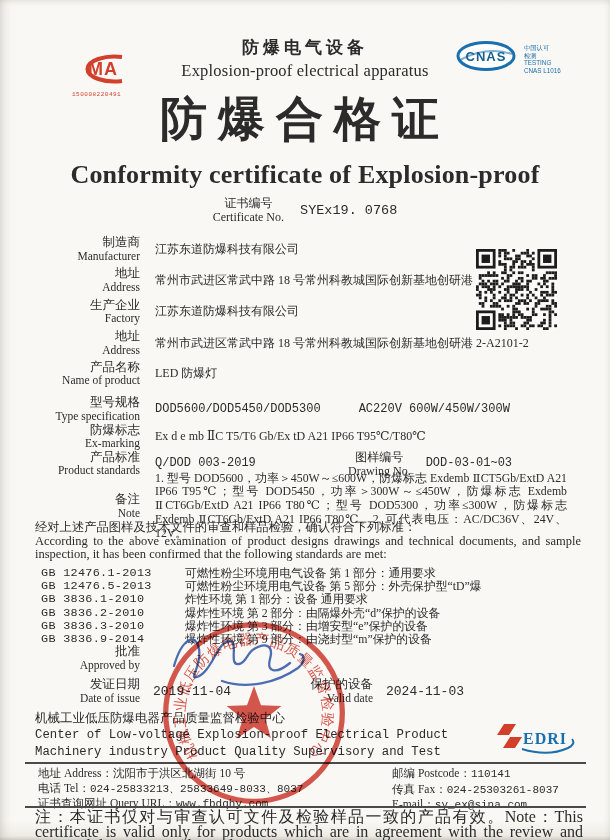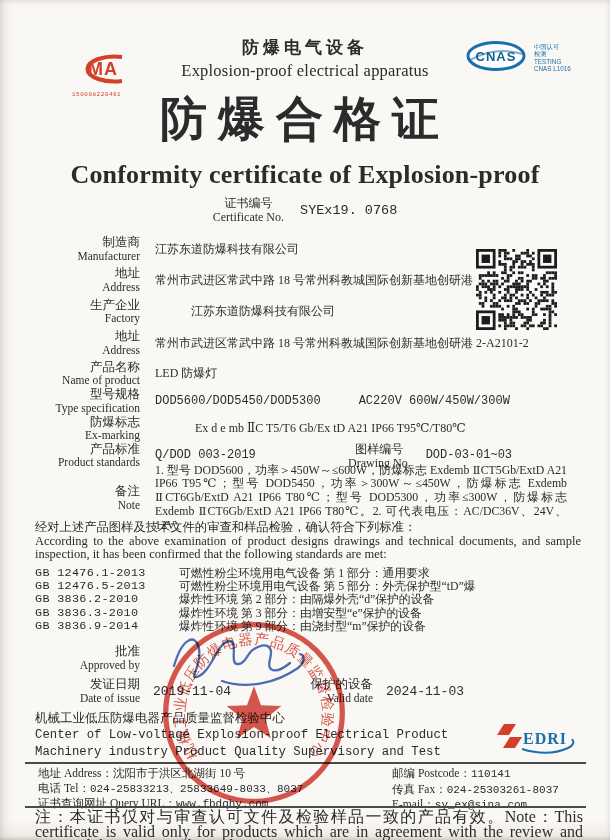--- a/index.html
+++ b/index.html
@@ -27,21 +27,21 @@
   .lbl{width:118px;text-align:right;flex:none;}
   .lbl .cn{font-size:12.5px;line-height:13.5px;}
   .lbl .en{font-size:11.5px;line-height:12.5px;}
   .val{margin-left:15px;font-size:12px;line-height:15px;}
   .val2{margin-left:38px;font-size:12px;}
   .wrapval{width:408px;}
   .notewrap{width:412px;font-size:11.8px;line-height:13.8px;text-align:justify;}
   .stmt{font-size:12.3px;}
   .stmt-en{font-size:12.5px;line-height:13px;text-align:justify;}
   .stdrow{display:flex;font-size:11.8px;line-height:13.2px;}
-  .stdcode{width:118px;flex:none;letter-spacing:.3px;}
+  .stdcode{width:118px;flex:none;letter-spacing:.3px;margin-left:6px;}
   .stdtitle{margin-left:26px;}
   
   .dval{font-size:13px;margin-left:13px;}
   .iss-cn{font-size:12.5px;}
   .iss-en{font-size:12.3px;line-height:17px;}
   .rule{position:absolute;left:25px;right:24px;height:1.6px;background:#4a4a4a;}
   .c-lbl{font-size:11.5px;}
   .c-row{line-height:14.5px;}
   .footnote{font-size:16px;line-height:14.5px;text-align:justify;}
   .stamp,.sig{pointer-events:none;}
@@ -57,21 +57,21 @@
       <text x="31" y="23" text-anchor="middle" font-size="18" font-weight="bold" fill="#d23f2b" font-family="Liberation Sans, sans-serif" letter-spacing="1">MA</text>
     </svg>
     <div class="cma-num">150008220491</div>
   </div>
 
   <div class="abs center" style="left:0;right:0;top:36px;">
     <div class="hdr-cn">防爆电气设备</div>
     <div class="hdr-en">Explosion-proof electrical apparatus</div>
   </div>
 
-  <div class="abs" style="left:466px;top:40px;display:flex;align-items:center;">
+  <div class="abs" style="left:456px;top:40px;display:flex;align-items:flex-end;">
     <svg width="62" height="34" viewBox="0 0 62 34">
       <ellipse cx="30" cy="16" rx="28" ry="13.5" fill="#fff" stroke="#1a6fad" stroke-width="3"></ellipse>
       <path d="M4,20 Q30,6 56,14" fill="none" stroke="#1a6fad" stroke-width="2" opacity=".55"></path>
       <text x="30" y="21" text-anchor="middle" font-size="13" font-weight="bold" fill="#14608f" font-family="Liberation Sans, sans-serif" letter-spacing="1">CNAS</text>
     </svg>
     <div class="cnas-side" style="margin-left:6px;margin-top:1px;">
       <div>中国认可</div>
       <div>检测</div>
       <div>TESTING</div>
       <div>CNAS L1016</div>
@@ -100,21 +100,21 @@
     </div>
 
     <div class="frow" style="height:34px;">
       <div class="lbl">
           <div class="cn">地址</div>
           <div class="en">Address</div>
         </div>
       <div class="val wrapval">常州市武进区常武中路 18 号常州科教城国际创新基地创研港 2-A2101-2</div>
     </div>
 
-    <div class="frow" style="height:29px;gap:36px;">
+    <div class="frow" style="height:29px;">
       <div class="lbl">
           <div class="cn">生产企业</div>
           <div class="en">Factory</div>
         </div>
       <div class="val">江苏东道防爆科技有限公司</div>
     </div>
 
     <div class="frow" style="height:34px;">
       <div class="lbl">
           <div class="cn">地址</div>
@@ -124,30 +124,30 @@
     </div>
 
     <div class="frow" style="height:27px;">
       <div class="lbl">
           <div class="cn">产品名称</div>
           <div class="en">Name of product</div>
         </div>
       <div class="val">LED 防爆灯</div>
     </div>
 
-    <div class="frow" style="height:28px;">
+    <div class="frow" style="height:28px;margin-top:8px;">
       <div class="lbl">
           <div class="cn">型号规格</div>
           <div class="en">Type specification</div>
         </div>
       <div class="val mono">DOD5600/DOD5450/DOD5300</div>
       <div class="val2 mono">AC220V  600W/450W/300W</div>
     </div>
 
-    <div class="frow" style="height:27px;gap:40px;">
+    <div class="frow" style="height:27px;">
       <div class="lbl">
           <div class="cn">防爆标志</div>
           <div class="en">Ex-marking</div>
         </div>
       <div class="val">Ex d e mb ⅡC T5/T6 Gb/Ex tD A21 IP66 T95℃/T80℃</div>
     </div>
 
     <div class="frow" style="height:27px;">
       <div class="lbl">
           <div class="cn">产品标准</div>
@@ -474,20 +474,24 @@
   <div class="abs" style="left:35px;top:567px;">
     <div class="stdrow">
         <div class="stdcode mono">GB 12476.1-2013</div>
         <div class="stdtitle">可燃性粉尘环境用电气设备 第 1 部分：通用要求</div>
       </div>
     <div class="stdrow">
         <div class="stdcode mono">GB 12476.5-2013</div>
         <div class="stdtitle">可燃性粉尘环境用电气设备 第 5 部分：外壳保护型“tD”爆</div>
       </div>
     <div class="stdrow">
+        <div class="stdcode mono">GB 3836.1-2010</div>
+        <div class="stdtitle">炸性环境 第 1 部分：设备 通用要求</div>
+      </div>
+    <div class="stdrow">
         <div class="stdcode mono">GB 3836.2-2010</div>
         <div class="stdtitle">爆炸性环境 第 2 部分：由隔爆外壳“d”保护的设备</div>
       </div>
     <div class="stdrow">
         <div class="stdcode mono">GB 3836.3-2010</div>
         <div class="stdtitle">爆炸性环境 第 3 部分：由增安型“e”保护的设备</div>
       </div>
     <div class="stdrow">
         <div class="stdcode mono">GB 3836.9-2014</div>
         <div class="stdtitle">爆炸性环境 第 9 部分：由浇封型“m”保护的设备</div>

